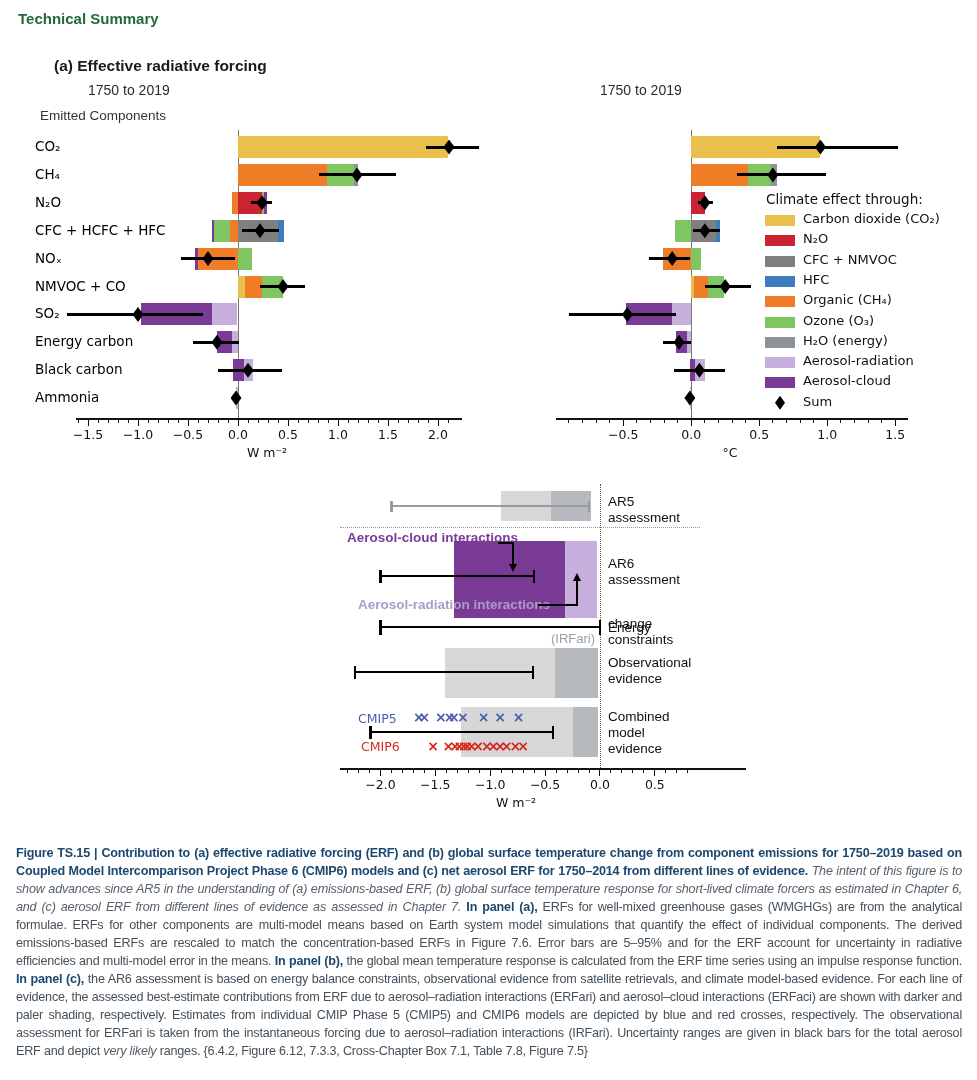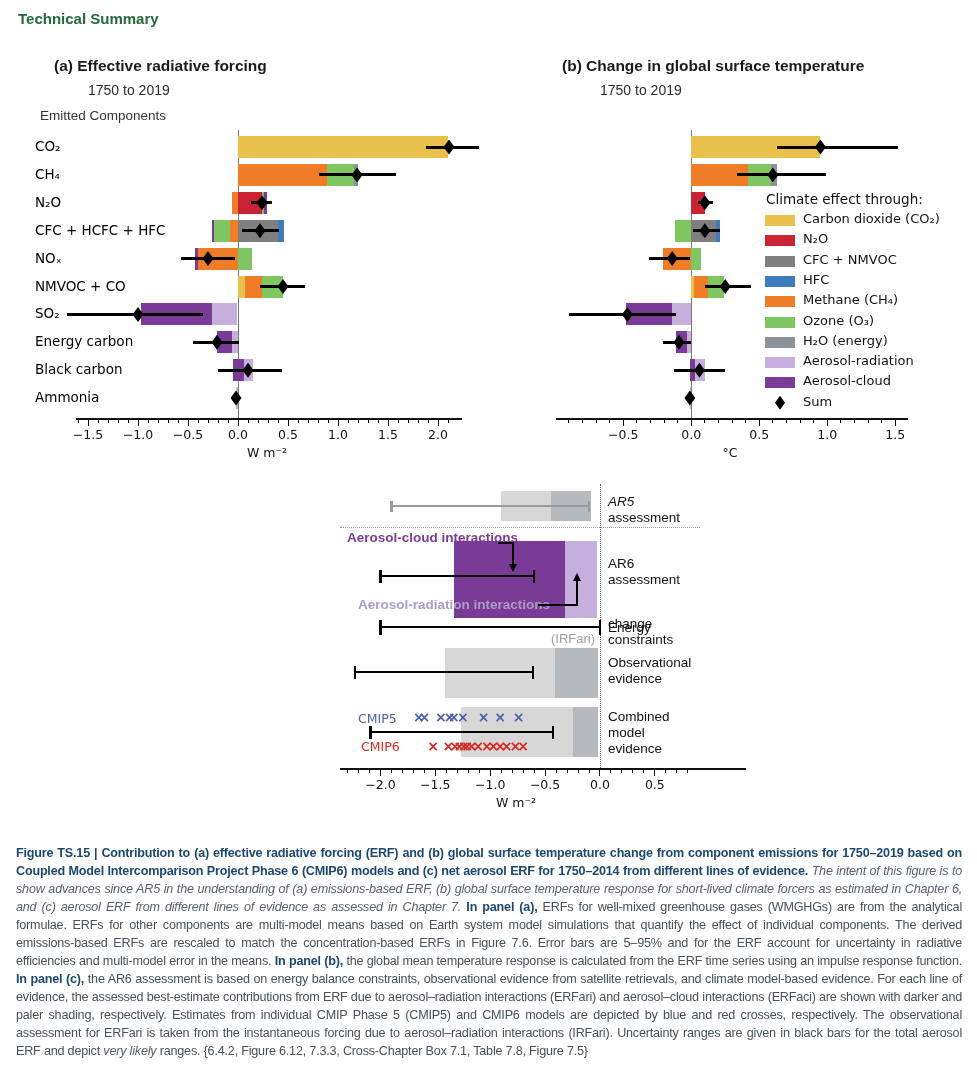--- a/index.html
+++ b/index.html
@@ -35,21 +35,20 @@
 </head>
 <body>
 
 <div id="fig">
   <div id="page-header" style="color: rgb(35, 105, 59);">Technical Summary</div>
 
   <div class="panel-title" style="left:54px;top:57px">(a) Effective radiative forcing</div>
   <div class="panel-subtitle" style="left:88px;top:82px">1750 to 2019</div>
   <div id="panel-a-row-header">Emitted Components</div>
 
-  <div class="panel-title" style="left:562px;top:57px">(b) Change in global surface temperature</div>
   <div class="panel-subtitle" style="left:600px;top:82px">1750 to 2019</div>
 
 
   <div id="chartA">
       <div class="abs" style="left: 76px; top: 418px; width: 386px; height: 1.5px; background: rgb(17, 17, 17); position: absolute;"></div>
       <div class="abs" style="left: 77.5px; top: 419.5px; width: 1px; height: 3px; background: rgb(17, 17, 17); position: absolute;"></div>
       <div class="abs" style="left: 87.5px; top: 419.5px; width: 1px; height: 6px; background: rgb(17, 17, 17); position: absolute;"></div>
       <div class="ticklabel" style="left: 63px; top: 427px; width: 50px; text-align: center; position: absolute;">−1.5</div>
       <div class="abs" style="left: 97.5px; top: 419.5px; width: 1px; height: 3px; background: rgb(17, 17, 17); position: absolute;"></div>
       <div class="abs" style="left: 107.5px; top: 419.5px; width: 1px; height: 3px; background: rgb(17, 17, 17); position: absolute;"></div>
@@ -232,21 +231,21 @@
       <div class="legend-title" style="position: absolute;">Climate effect through:</div>
       <div class="legend-swatch" style="top: 24px; background: rgb(233, 192, 75); position: absolute;"></div>
       <div class="legend-label" style="top: 20px; position: absolute;">Carbon dioxide (CO₂)</div>
       <div class="legend-swatch" style="top: 44.3px; background: rgb(201, 35, 52); position: absolute;"></div>
       <div class="legend-label" style="top: 40.3px; position: absolute;">N₂O</div>
       <div class="legend-swatch" style="top: 64.6px; background: rgb(127, 127, 127); position: absolute;"></div>
       <div class="legend-label" style="top: 60.6px; position: absolute;">CFC + NMVOC</div>
       <div class="legend-swatch" style="top: 84.9px; background: rgb(62, 125, 189); position: absolute;"></div>
       <div class="legend-label" style="top: 80.9px; position: absolute;">HFC</div>
       <div class="legend-swatch" style="top: 105.2px; background: rgb(239, 124, 39); position: absolute;"></div>
-      <div class="legend-label" style="top: 101.2px; position: absolute;">Methane (CH₄)</div>
+      <div class="legend-label" style="top: 101.2px; position: absolute;">Organic (CH₄)</div>
       <div class="legend-swatch" style="top: 125.5px; background: rgb(127, 197, 97); position: absolute;"></div>
       <div class="legend-label" style="top: 121.5px; position: absolute;">Ozone (O₃)</div>
       <div class="legend-swatch" style="top: 145.8px; background: rgb(140, 147, 153); position: absolute;"></div>
       <div class="legend-label" style="top: 141.8px; position: absolute;">H₂O (energy)</div>
       <div class="legend-swatch" style="top: 166.1px; background: rgb(198, 175, 220); position: absolute;"></div>
       <div class="legend-label" style="top: 162.1px; position: absolute;">Aerosol-radiation</div>
       <div class="legend-swatch" style="top: 186.4px; background: rgb(122, 59, 150); position: absolute;"></div>
       <div class="legend-label" style="top: 182.4px; position: absolute;">Aerosol-cloud</div>
       <div class="diamond" style="left: 13px; top: 204.7px; width: 10px; height: 14px; position: absolute;"></div>
       <div class="legend-label" style="top: 202.7px; position: absolute;">Sum</div>
@@ -292,21 +291,21 @@
       <div class="abs" style="left: 676.326px; top: 769.5px; width: 1px; height: 3px; background: rgb(17, 17, 17); position: absolute;"></div>
       <div class="abs" style="left: 687.304px; top: 769.5px; width: 1px; height: 3px; background: rgb(17, 17, 17); position: absolute;"></div>
       <div class="ticklabel" style="left: 476px; top: 795px; width: 80px; text-align: center; position: absolute;">W m⁻²</div>
       <div class="abs" style="left: 599.981px; top: 484px; width: 0px; height: 284px; border-left: 1.5px dotted rgb(85, 85, 85); position: absolute;"></div>
       <div class="abs" style="left: 340px; top: 527px; width: 360px; height: 0px; border-top: 1.5px dotted rgb(153, 153, 153); position: absolute;"></div>
       <div class="bar" style="left: 501.18px; top: 491px; width: 49.4006px; height: 30px; background: rgb(215, 215, 215); position: absolute;"></div>
       <div class="bar" style="left: 550.58px; top: 491px; width: 40.6183px; height: 30px; background: rgb(182, 186, 191); position: absolute;"></div>
       <div class="abs" style="left: 391.401px; top: 504.75px; width: 197.603px; height: 2.5px; background: rgb(154, 154, 154); position: absolute;"></div>
       <div class="abs" style="left: 390.151px; top: 500.5px; width: 2.5px; height: 11px; background: rgb(154, 154, 154); position: absolute;"></div>
       <div class="abs" style="left: 587.753px; top: 500.5px; width: 2.5px; height: 11px; background: rgb(154, 154, 154); position: absolute;"></div>
-      <div class="c-label" style="left: 608px; top: 494px; position: absolute; font-style: italic;">AR5</div>
+      <div class="c-label" style="left: 608px; top: 494px; position: absolute;">AR5</div>
       <div class="c-label" style="left: 608px; top: 510px; position: absolute;">assessment</div>
       <div class="bar" style="left: 453.975px; top: 541px; width: 110.877px; height: 77px; background: rgb(122, 59, 150); position: absolute;"></div>
       <div class="bar" style="left: 564.852px; top: 541px; width: 31.836px; height: 77px; background: rgb(198, 175, 220); position: absolute;"></div>
       <div class="abs" style="left: 380.423px; top: 574.75px; width: 153.691px; height: 2.5px; background: rgb(0, 0, 0); position: absolute;"></div>
       <div class="abs" style="left: 379.173px; top: 569.5px; width: 2.5px; height: 13px; background: rgb(0, 0, 0); position: absolute;"></div>
       <div class="abs" style="left: 532.864px; top: 569.5px; width: 2.5px; height: 13px; background: rgb(0, 0, 0); position: absolute;"></div>
       <div class="c-label" style="left: 608px; top: 556px; position: absolute;">AR6</div>
       <div class="c-label" style="left: 608px; top: 572px; position: absolute;">assessment</div>
       <div class="abs" style="left: 380.423px; top: 625.75px; width: 219.558px; height: 2.5px; background: rgb(0, 0, 0); position: absolute;"></div>
       <div class="abs" style="left: 379.173px; top: 619.5px; width: 2.5px; height: 15px; background: rgb(0, 0, 0); position: absolute;"></div>

